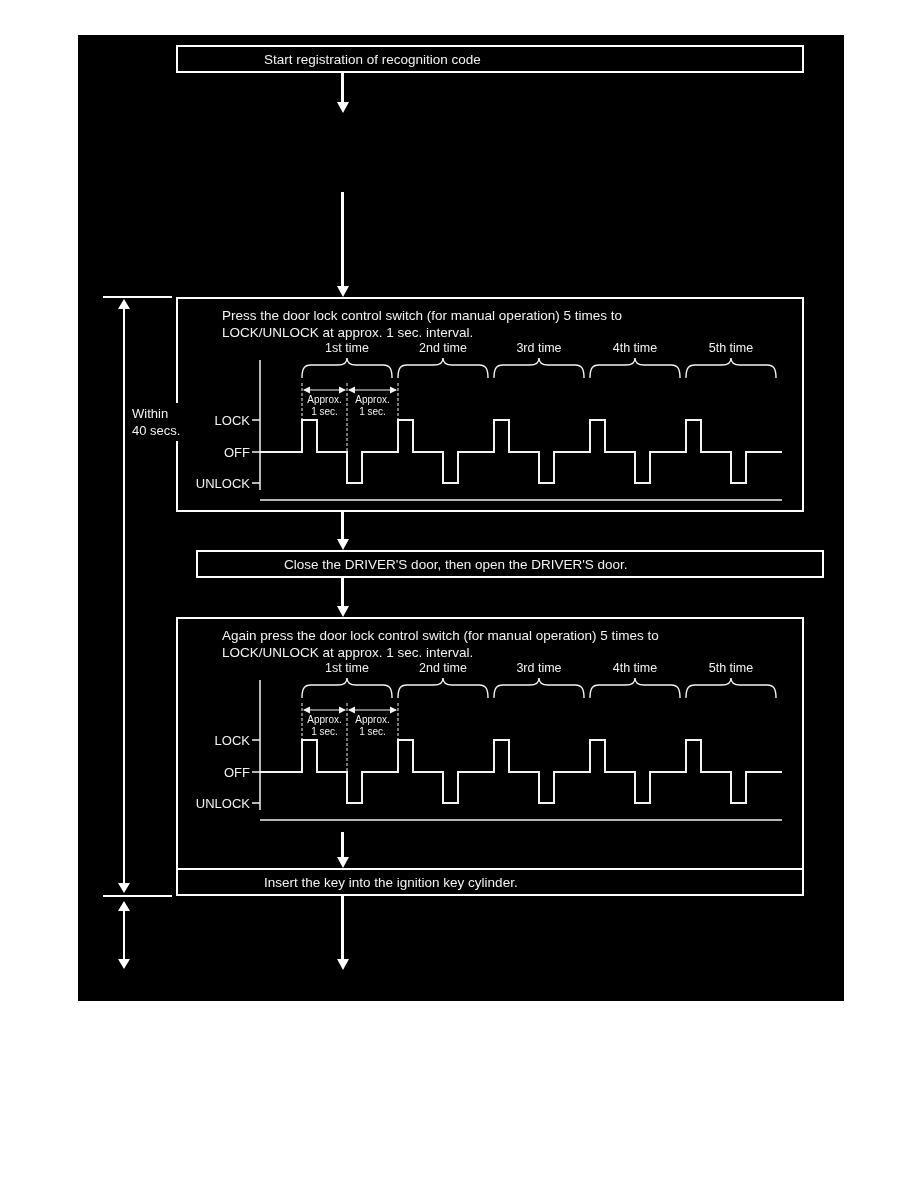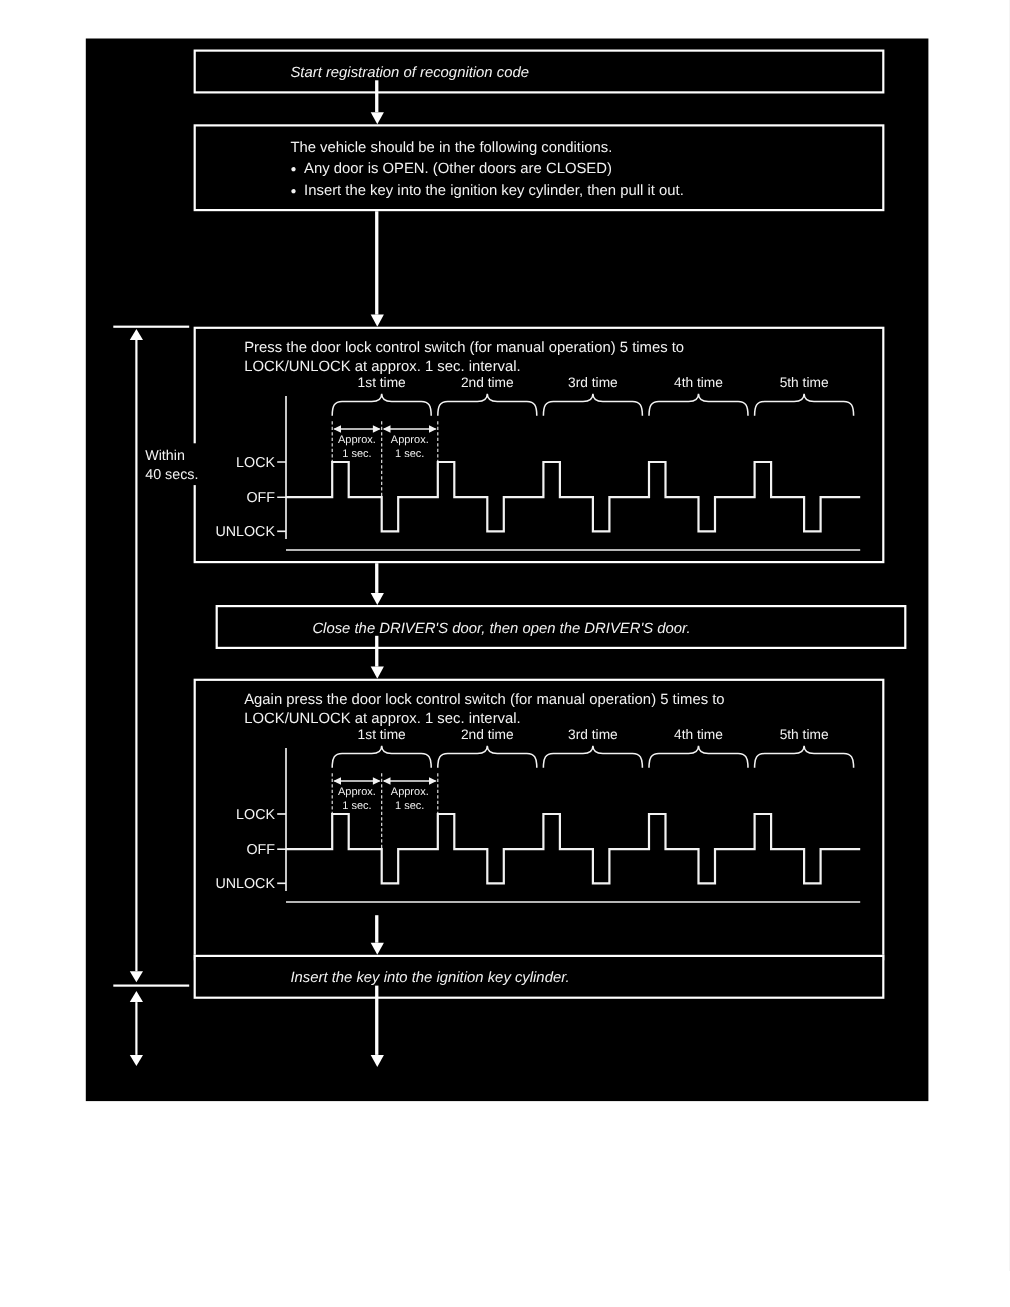--- a/index.html
+++ b/index.html
@@ -7,21 +7,21 @@
   body { font-family:"Liberation Sans", sans-serif; position:relative; }
   .canvas {
     position:absolute; left:78px; top:35px; width:766px; height:966px;
     background:#000; color:#f2f2f2;
   }
   .box {
     position:absolute; left:98px; width:628px;
     border:2px solid #fff; background:#000; color:#f2f2f2;
     font-size:13.5px;
   }
-  .single { height:40px; display:flex; align-items:center;font-style:italic; }
+  .single { height:28px; display:flex; align-items:center; }
   .single > span { padding-left:86px; white-space:nowrap; }
   .multi { padding:9px 0 0 86px; line-height:19px; }
   .bullet::before { content:"●"; font-size:9px; margin-right:7px; vertical-align:1px; }
   .title { padding:8px 0 0 44px; line-height:17px; }
   .timing { position:absolute; left:0; top:38px; }
   svg text { font-family:"Liberation Sans", sans-serif; }
 
   
   .varrow { position:absolute; width:3px; background:#fff; }
   .varrow::after {
@@ -50,27 +50,20 @@
 </head>
 <body>
 
 <div class="canvas">
 
   <div class="box single" style="top:10px;">
     <span>Start registration of recognition code</span>
   </div>
   <div class="varrow" style="left:263px;top:38px;height:29px;"></div>
 
-  <div class="box" style="top:78px;height:79px;">
-    <div class="multi">
-      <div>The vehicle should be in the following conditions.</div>
-      <div class="bullet">Any door is OPEN. (Other doors are CLOSED)</div>
-      <div class="bullet">Insert the key into the ignition key cylinder, then pull it out.</div>
-    </div>
-  </div>
   <div class="varrow" style="left:263px;top:157px;height:94px;"></div>
 
   <div class="box" style="top:262px;height:215px;">
     <div class="title">
       <div>Press the door lock control switch (for manual operation) 5 times to</div>
       <div>LOCK/UNLOCK at approx. 1 sec. interval.</div>
     </div>
     <svg class="timing" id="timing1" width="624" height="172" viewBox="0 0 624 172">
         <line x1="82" y1="23" x2="82" y2="153" stroke="#f2f2f2" stroke-width="1.5"></line>
         <line x1="82" y1="163" x2="604" y2="163" stroke="#f2f2f2" stroke-width="1.5"></line>

